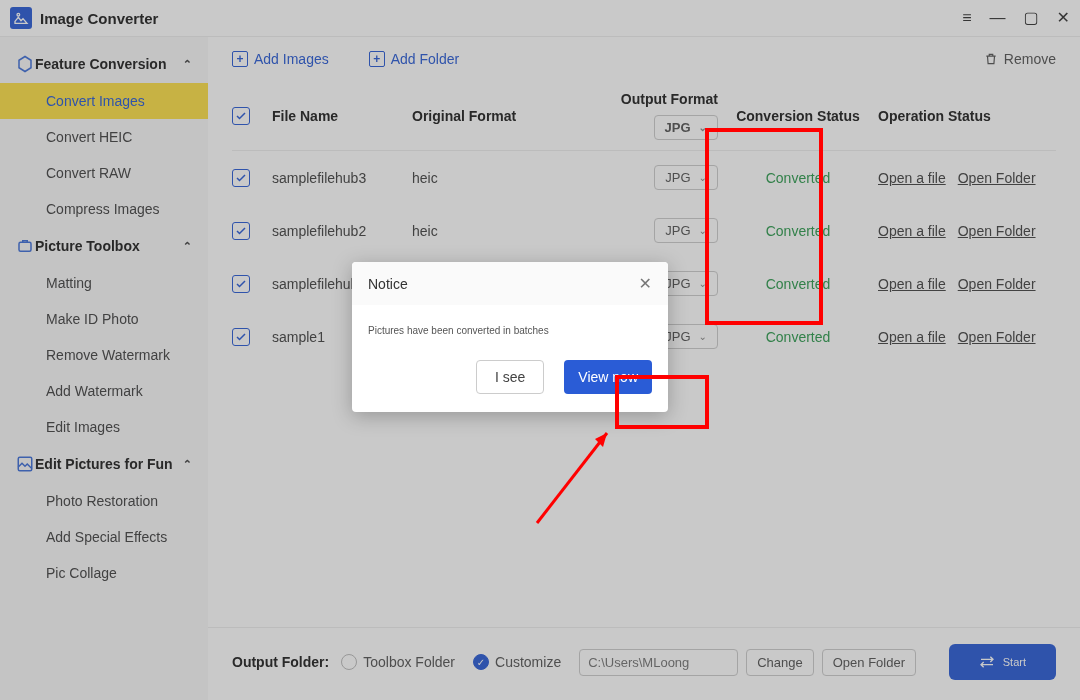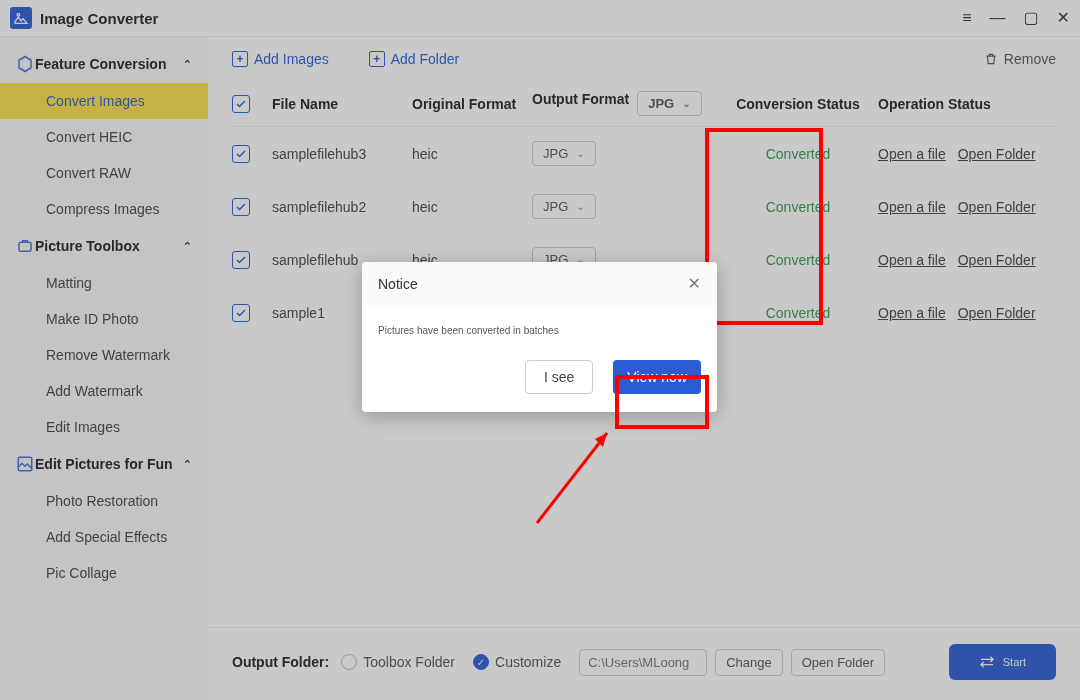--- a/index.html
+++ b/index.html
@@ -33,48 +33,48 @@
 .toolbar .tbtn .ticon { width: 16px; height: 16px; border: 1.5px solid #2a5cd6; border-radius: 2px; display: flex; align-items: center; justify-content: center; font-size: 12px; font-weight: 700; line-height: 1; }
 .toolbar .remove { margin-left: auto; display: flex; align-items: center; gap: 6px; color: #555; font-size: 14px; cursor: pointer; }
 .toolbar .remove svg { width: 14px; height: 14px; }
 
 
 .table { padding: 0 24px; flex: 1; }
 .thead { display: flex; align-items: center; padding: 10px 0; font-size: 14px; font-weight: 600; color: #222; border-bottom: 1px solid #eee; }
 .col-check { width: 40px; display: flex; align-items: center; }
 .col-name { width: 140px; }
 .col-orig { width: 120px; }
-.col-out { width: 186px; display: flex; align-items: flex-start; gap: 8px; }
+.col-out { width: 186px; display: flex; align-items: flex-end; gap: 8px; flex-direction: column; }
 .col-status { width: 160px; text-align: center; }
 .col-ops { flex: 1; display: flex; gap: 12px; }
 .trow { display: flex; align-items: center; padding: 14px 0; font-size: 14px; color: #444; }
 .checkbox { width: 18px; height: 18px; border: 1.5px solid #2a5cd6; border-radius: 3px; display: flex; align-items: center; justify-content: center; cursor: pointer; background: #fff; }
 .checkbox svg { width: 12px; height: 12px; }
 .select-small { display: inline-flex; align-items: center; gap: 8px; border: 1px solid #ccc; border-radius: 4px; padding: 4px 10px; font-size: 13px; color: #555; cursor: pointer; background: #fff; }
 .select-small .chev { font-size: 10px; color: #888; }
 .status-converted { color: #2e9b4f; }
 .op-link { color: #444; text-decoration: underline; cursor: pointer; }
 
 
 .footer { padding: 16px 24px 20px; display: flex; align-items: center; border-top: 1px solid #eee; }
 .footer .lbl { font-size: 14px; font-weight: 600; color: #222; margin-right: 12px; }
 .radio { width: 16px; height: 16px; border-radius: 50%; border: 1.5px solid #bbb; margin-right: 6px; display: inline-flex; align-items: center; justify-content: center; }
 .radio.checked { border-color: #2a5cd6; background: #2a5cd6; }
 .radio.checked::after { content: "✓"; color: #fff; font-size: 10px; }
 .radio-lbl { font-size: 14px; color: #555; margin-right: 18px; }
-.path-input { border: 1px solid #ccc; border-radius: 4px; padding: 5px 8px; font-size: 13px; color: #bbb; width: 128px; margin-right: 8px; background: #fff; }
+.path-input { border: 1px solid #ccc; border-radius: 4px; padding: 5px 8px; font-size: 13px; color: #bbb; width: 159px; margin-right: 8px; background: #fff; }
 .small-btn { border: 1px solid #ccc; border-radius: 4px; padding: 5px 10px; font-size: 13px; color: #555; background: #fff; cursor: pointer; margin-right: 8px; }
 .start-btn { margin-left: auto; background: #2a5cd6; color: #fff; border: none; border-radius: 6px; padding: 10px 30px; font-size: 11px; cursor: pointer; display: flex; align-items: center; gap: 8px; }
 .start-btn svg { width: 16px; height: 16px; }
 
 
 .dim { position: absolute; inset: 0; background: rgba(60,60,60,0.28); z-index: 10; }
 
 
-.modal { position: absolute; left: 362px; top: 262px; width: 355px; background: #fff; border-radius: 4px; box-shadow: 0 4px 20px rgba(0,0,0,0.25); z-index: 30; }
+.modal { position: absolute; left: 352px; top: 262px; width: 316px; background: #fff; border-radius: 4px; box-shadow: 0 4px 20px rgba(0,0,0,0.25); z-index: 30; }
 .modal-head { display: flex; align-items: center; padding: 12px 16px; font-size: 14px; color: #333; background: #fafafa; border-radius: 4px 4px 0 0; }
 .modal-head .close { margin-left: auto; cursor: pointer; color: #777; font-size: 16px; }
 .modal-body { padding: 20px 16px 24px; font-size: 10px; color: #555; }
 .modal-foot { display: flex; justify-content: flex-end; gap: 20px; padding: 0 16px 18px; }
 .btn-outline { border: 1px solid #ccc; background: #fff; border-radius: 4px; padding: 8px 18px; font-size: 14px; color: #444; cursor: pointer; }
 .btn-primary { border: none; background: #2a5cd6; color: #fff; border-radius: 4px; padding: 8px 14px; font-size: 14px; cursor: pointer; }
 
 
 .redbox1 { position: absolute; left: 705px; top: 128px; width: 118px; height: 197px; border: 4px solid #f00; z-index: 20; pointer-events: none; }
 .redbox2 { position: absolute; left: 615px; top: 375px; width: 94px; height: 54px; border: 4px solid #f00; z-index: 40; pointer-events: none; }

